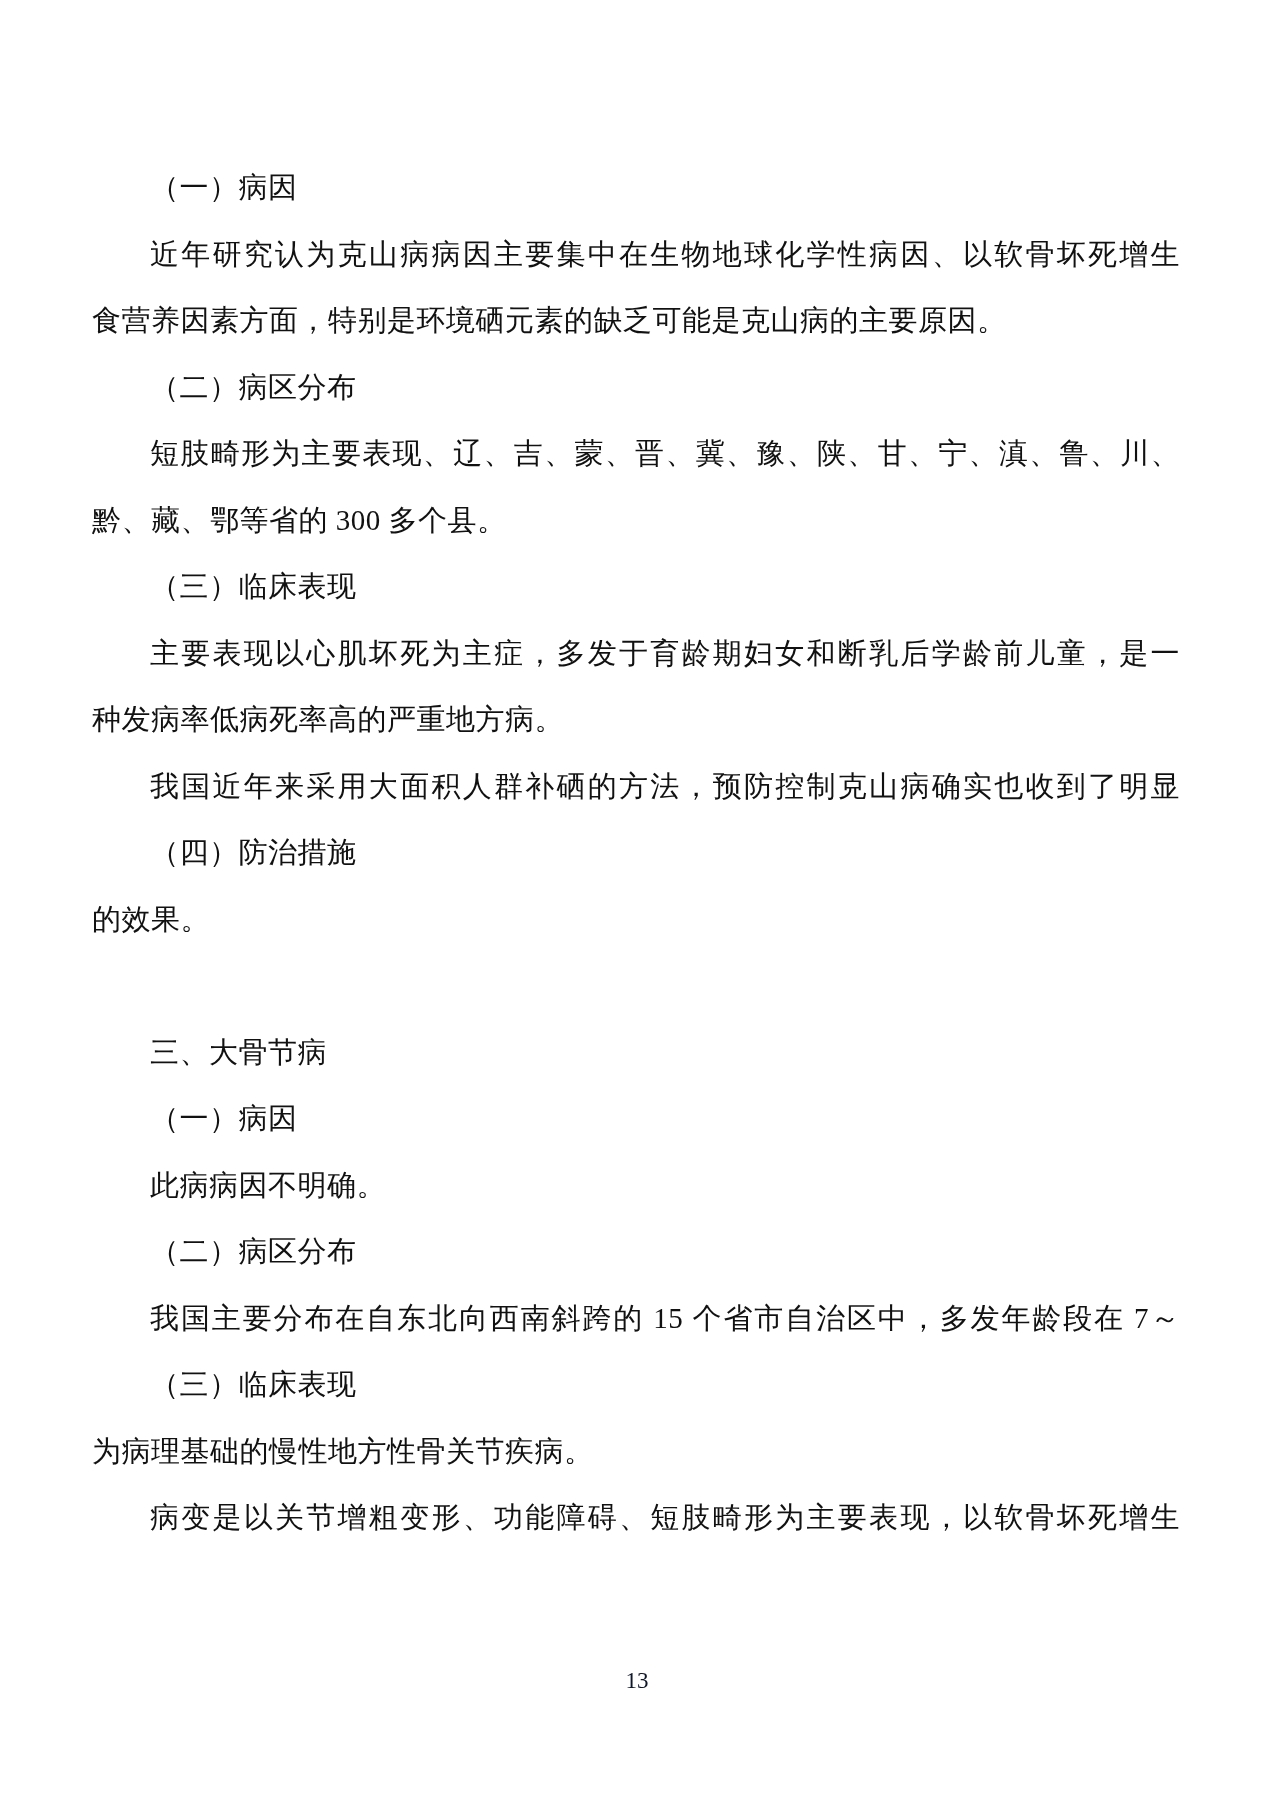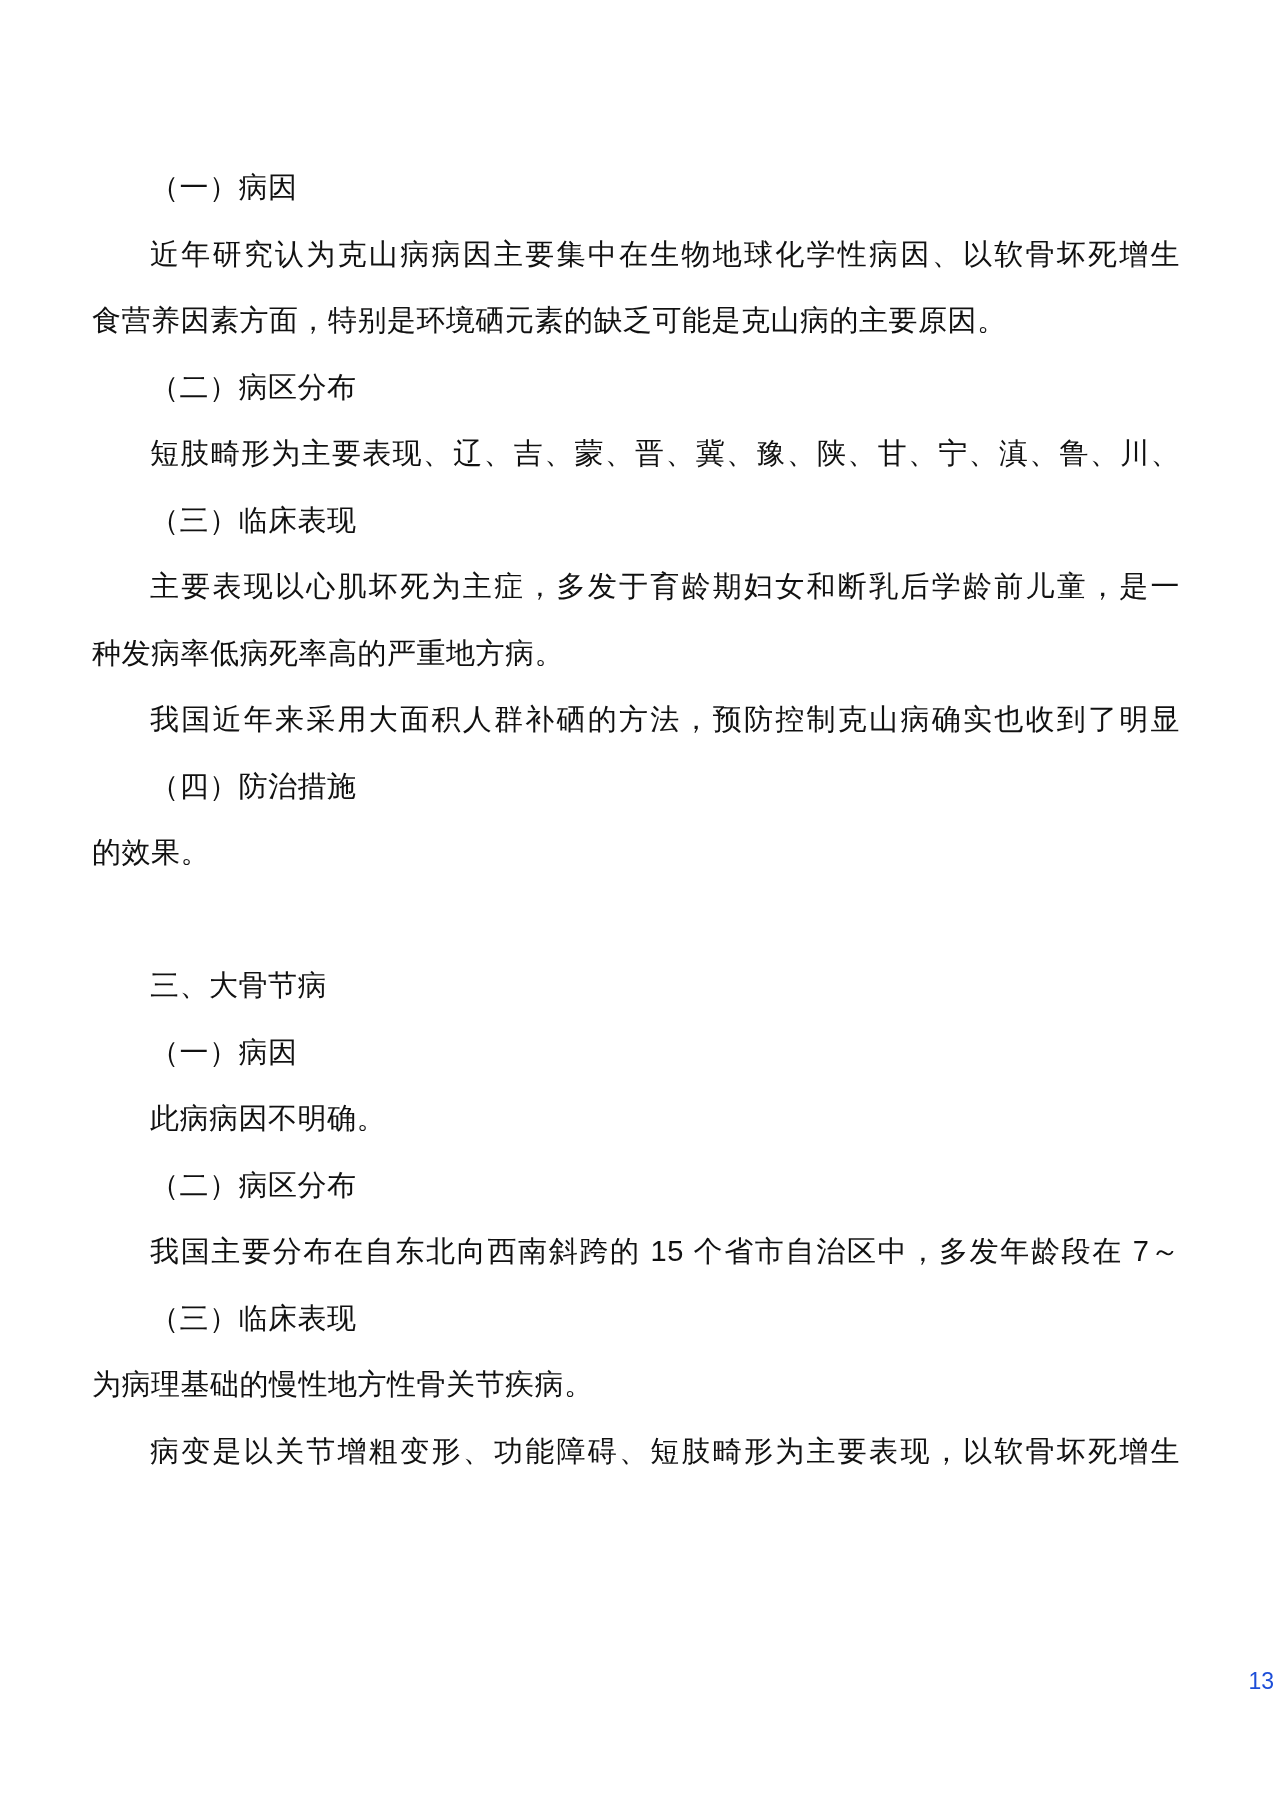--- a/index.html
+++ b/index.html
@@ -6,21 +6,21 @@
     margin: 0;
     padding: 0;
     background: #ffffff;
   }
   .page {
     position: relative;
     width: 1274px;
     height: 1801px;
     background: #ffffff;
     overflow: hidden;
-    font-family: Liberation Sans, sans-serif;
+    font-family: Liberation Serif, serif;
     color: #000000;
     border-radius: 10px;
   }
   .doc-body {
     position: absolute;
     left: 92px;
     top: 154px;
     width: 1088px;
     font-size: 29px;
     line-height: 66.5px;
@@ -39,35 +39,36 @@
     text-align: justify;
     text-align-last: justify;
     text-justify: inter-character;
     word-break: break-all;
   }
   .page-number {
     position: absolute;
     left: 0;
     right: 0;
     top: 1668px;
-    text-align: right;
+    text-align: center;
     font-size: 23px;
-    color: #1d4ed8;
+    color: #0f172a;
   }
 </style>
 </head>
 <body>
 
 <div class="page">
   <div class="doc-body">
       <div class="line indent">（一）病因</div>
       <div class="line indent justify">近年研究认为克山病病因主要集中在生物地球化学性病因、以软骨坏死增生</div>
       <div class="line">食营养因素方面，特别是环境硒元素的缺乏可能是克山病的主要原因。</div>
       <div class="line indent">（二）病区分布</div>
       <div class="line indent justify">短肢畸形为主要表现、辽、吉、蒙、晋、冀、豫、陕、甘、宁、滇、鲁、川、</div>
+      <div class="line">黔、藏、鄂等省的 300 多个县。</div>
       <div class="line indent">（三）临床表现</div>
       <div class="line indent justify">主要表现以心肌坏死为主症，多发于育龄期妇女和断乳后学龄前儿童，是一</div>
       <div class="line">种发病率低病死率高的严重地方病。</div>
       <div class="line indent justify">我国近年来采用大面积人群补硒的方法，预防控制克山病确实也收到了明显</div>
       <div class="line indent">（四）防治措施</div>
       <div class="line">的效果。</div>
       <div class="line">&nbsp;</div>
       <div class="line indent">三、大骨节病</div>
       <div class="line indent">（一）病因</div>
       <div class="line indent">此病病因不明确。</div>

